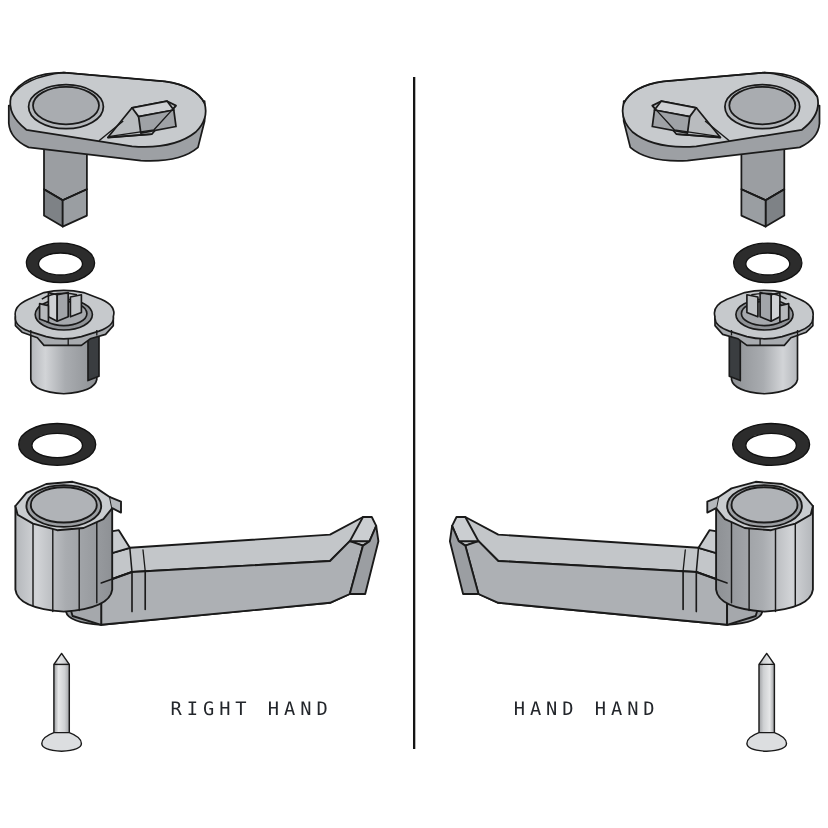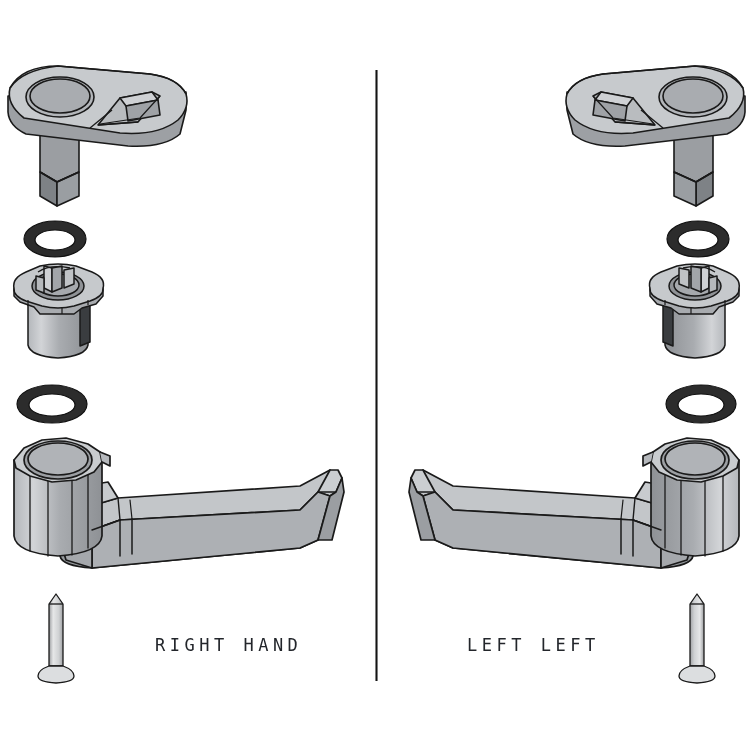--- a/index.html
+++ b/index.html
@@ -287,15 +287,15 @@
       </g>
     </g>
   </svg>
 
   <svg class="layer" viewBox="0 0 753 753">
     <line x1="376.5" y1="70" x2="376.5" y2="681" stroke="#141414" stroke-width="2.1" stroke-linecap="butt"></line>
   </svg>
 
   <div id="label-right" class="hand-label" style="left: 155px; top: 635px;">RIGHT HAND</div>
 
-  <div id="label-left" class="hand-label" style="left: 467px; top: 635px;">LEFT LEFT</div>
+  <div id="label-left" class="hand-label" style="left: 467px; top: 635px;">HAND HAND</div>
 
 </div>
 
 </body></html>

